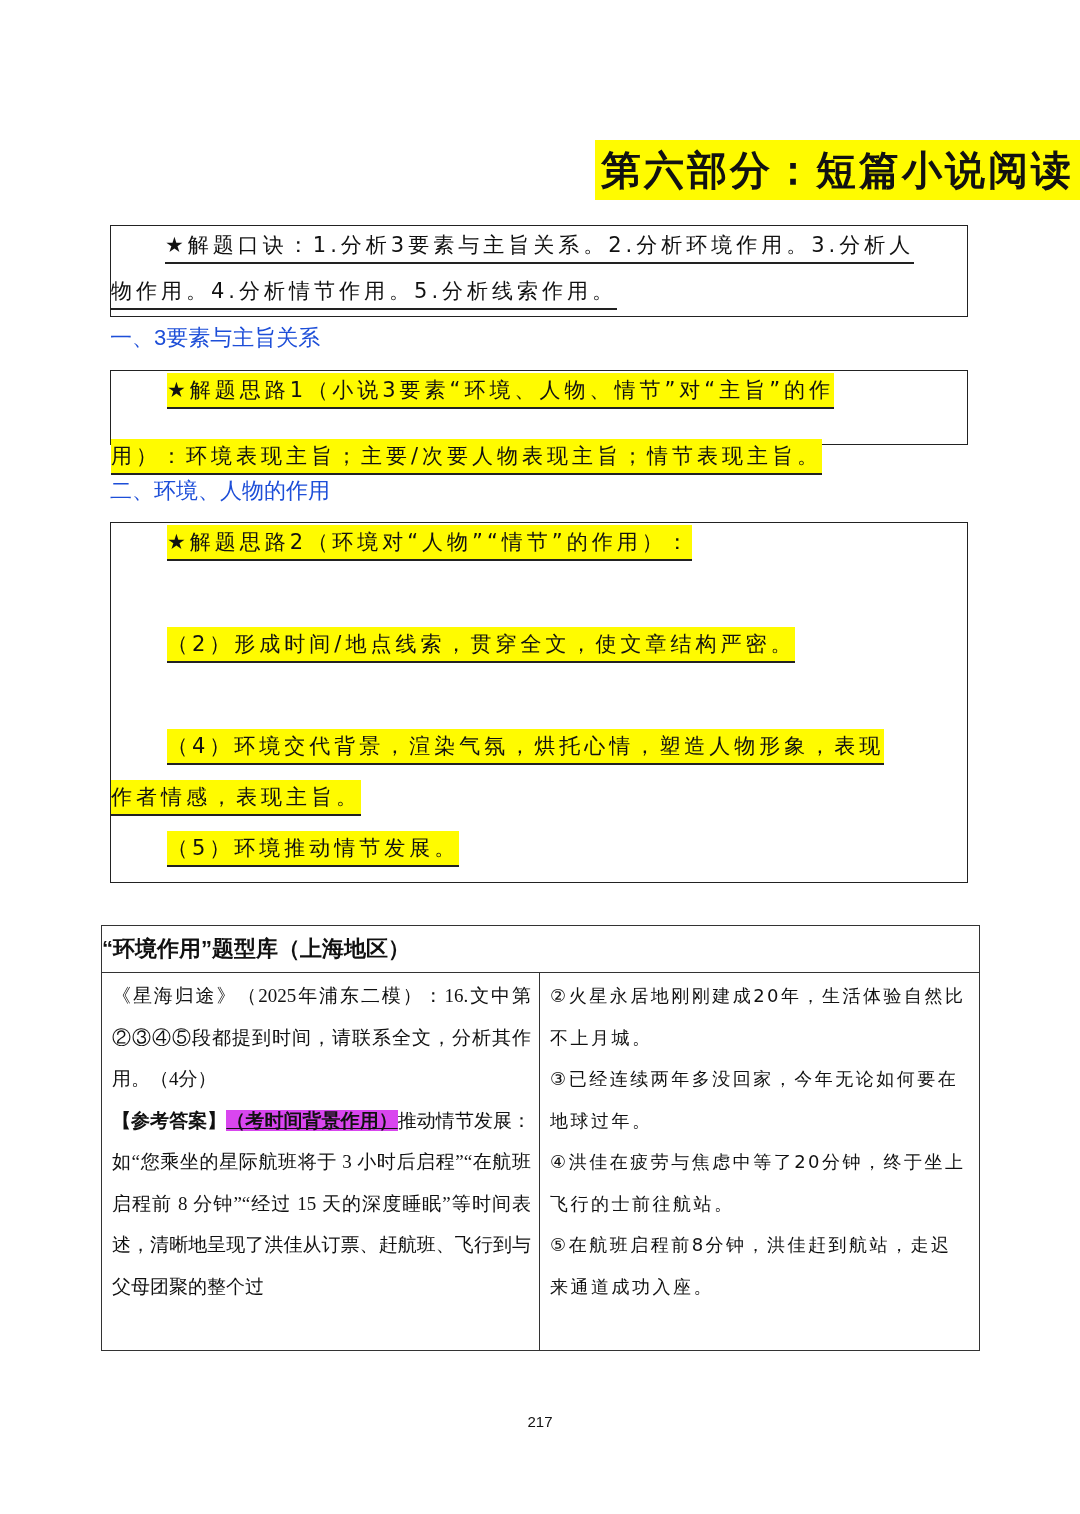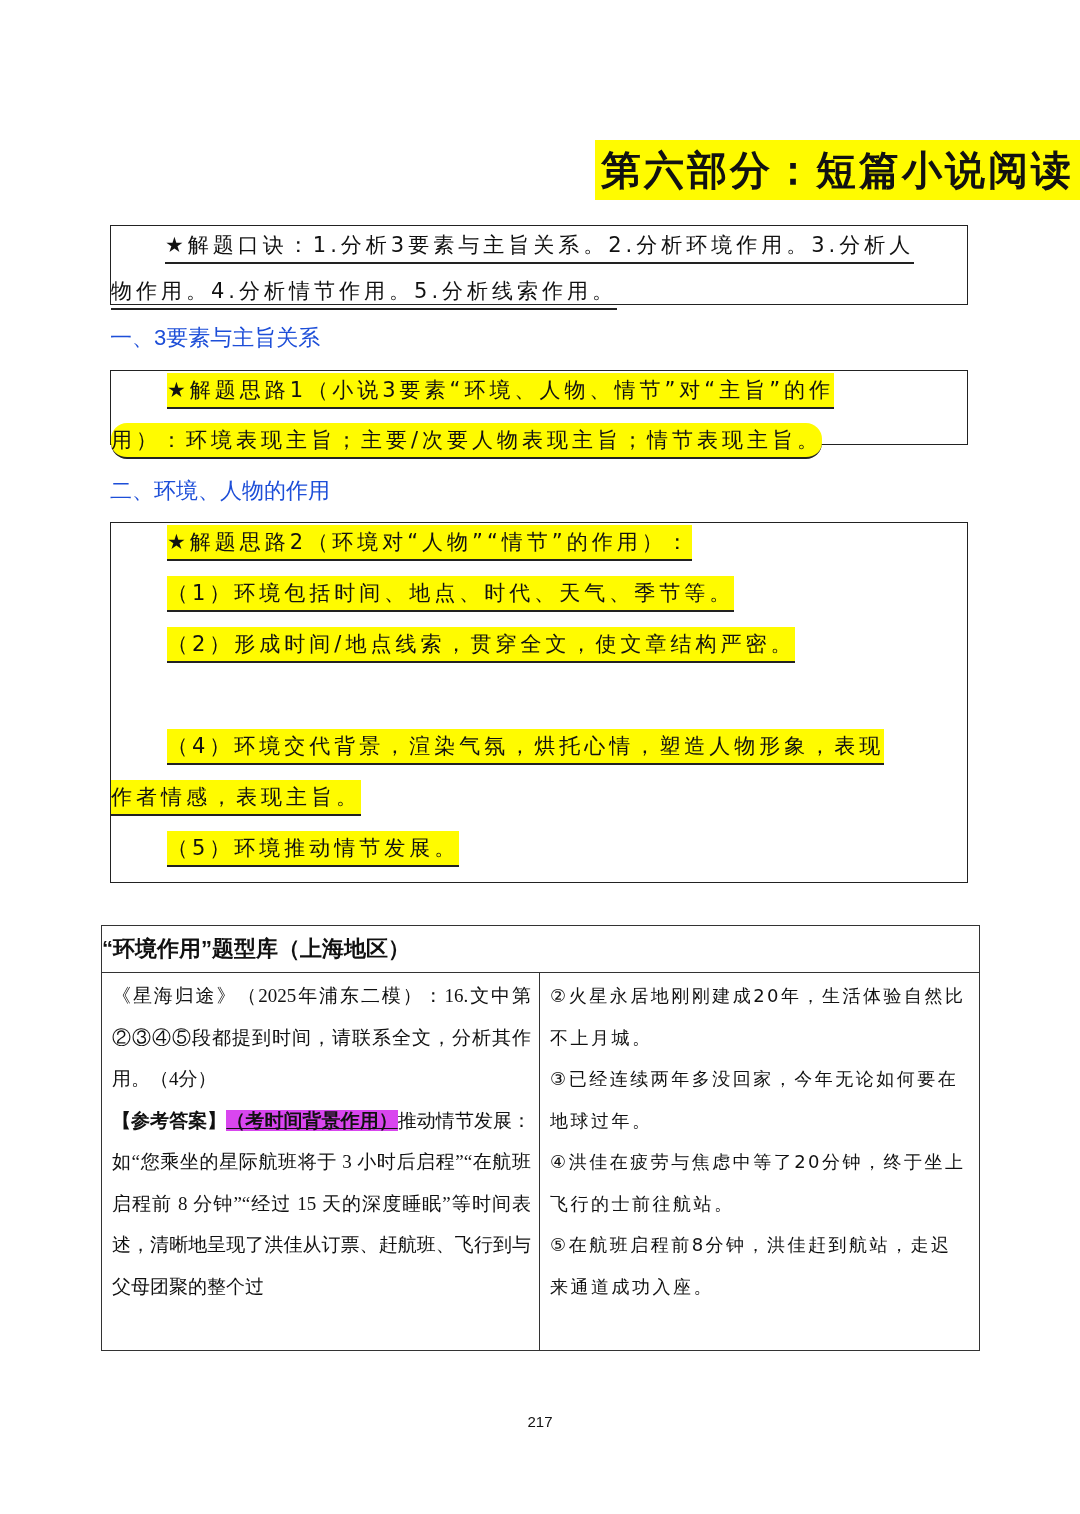--- a/index.html
+++ b/index.html
@@ -54,37 +54,36 @@
     font-family: "Liberation Sans", sans-serif; font-size: 15px;
   }
 </style>
 </head>
 <body>
 
 <div class="page-title-wrap">
   <span class="page-title">第六部分：短篇小说阅读</span>
 </div>
 
-<div class="box" style="top:225px; height:80px;">
+<div class="box" style="top:225px; height:92px;">
   <span class="line ul" style="left:54px; top:2px;">★解题口诀：1.分析3要素与主旨关系。2.分析环境作用。3.分析人</span>
   <span class="line ul" style="left:0px; top:48px;">物作用。4.分析情节作用。5.分析线索作用。</span>
 </div>
 
 <div class="heading" style="top:323px;">一、3要素与主旨关系</div>
 
 <div class="box" style="top:370px; height:75px;">
   <span class="line ul hl" style="left:56px; top:2px;">★解题思路1（小说3要素“环境、人物、情节”对“主旨”的作</span>
-  <span class="line ul hl" style="left:0px; top:52px;border-radius:16px;">用）：环境表现主旨；主要/次要人物表现主旨；情节表现主旨。</span>
+  <span class="line ul hl" style="left:0px; top:68px;">用）：环境表现主旨；主要/次要人物表现主旨；情节表现主旨。</span>
 </div>
 
 <div class="heading" style="top:476px;">二、环境、人物的作用</div>
 
 <div class="box" style="top:522px; height:361px;">
   <span class="line ul hl" style="left:56px; top:2px;">★解题思路2（环境对“人物”“情节”的作用）：</span>
-  <span class="line ul hl" style="left:56px; top:53px;">（1）环境包括时间、地点、时代、天气、季节等。</span>
   <span class="line ul hl" style="left:56px; top:104px;">（2）形成时间/地点线索，贯穿全文，使文章结构严密。</span>
   <span class="line ul hl" style="left:56px; top:206px;">（4）环境交代背景，渲染气氛，烘托心情，塑造人物形象，表现</span>
   <span class="line ul hl" style="left:0px; top:257px;">作者情感，表现主旨。</span>
   <span class="line ul hl" style="left:56px; top:308px;">（5）环境推动情节发展。</span>
 </div>
 
 <table class="bank">
   <colgroup>
       <col style="width:438px">
       <col style="width:440px">

